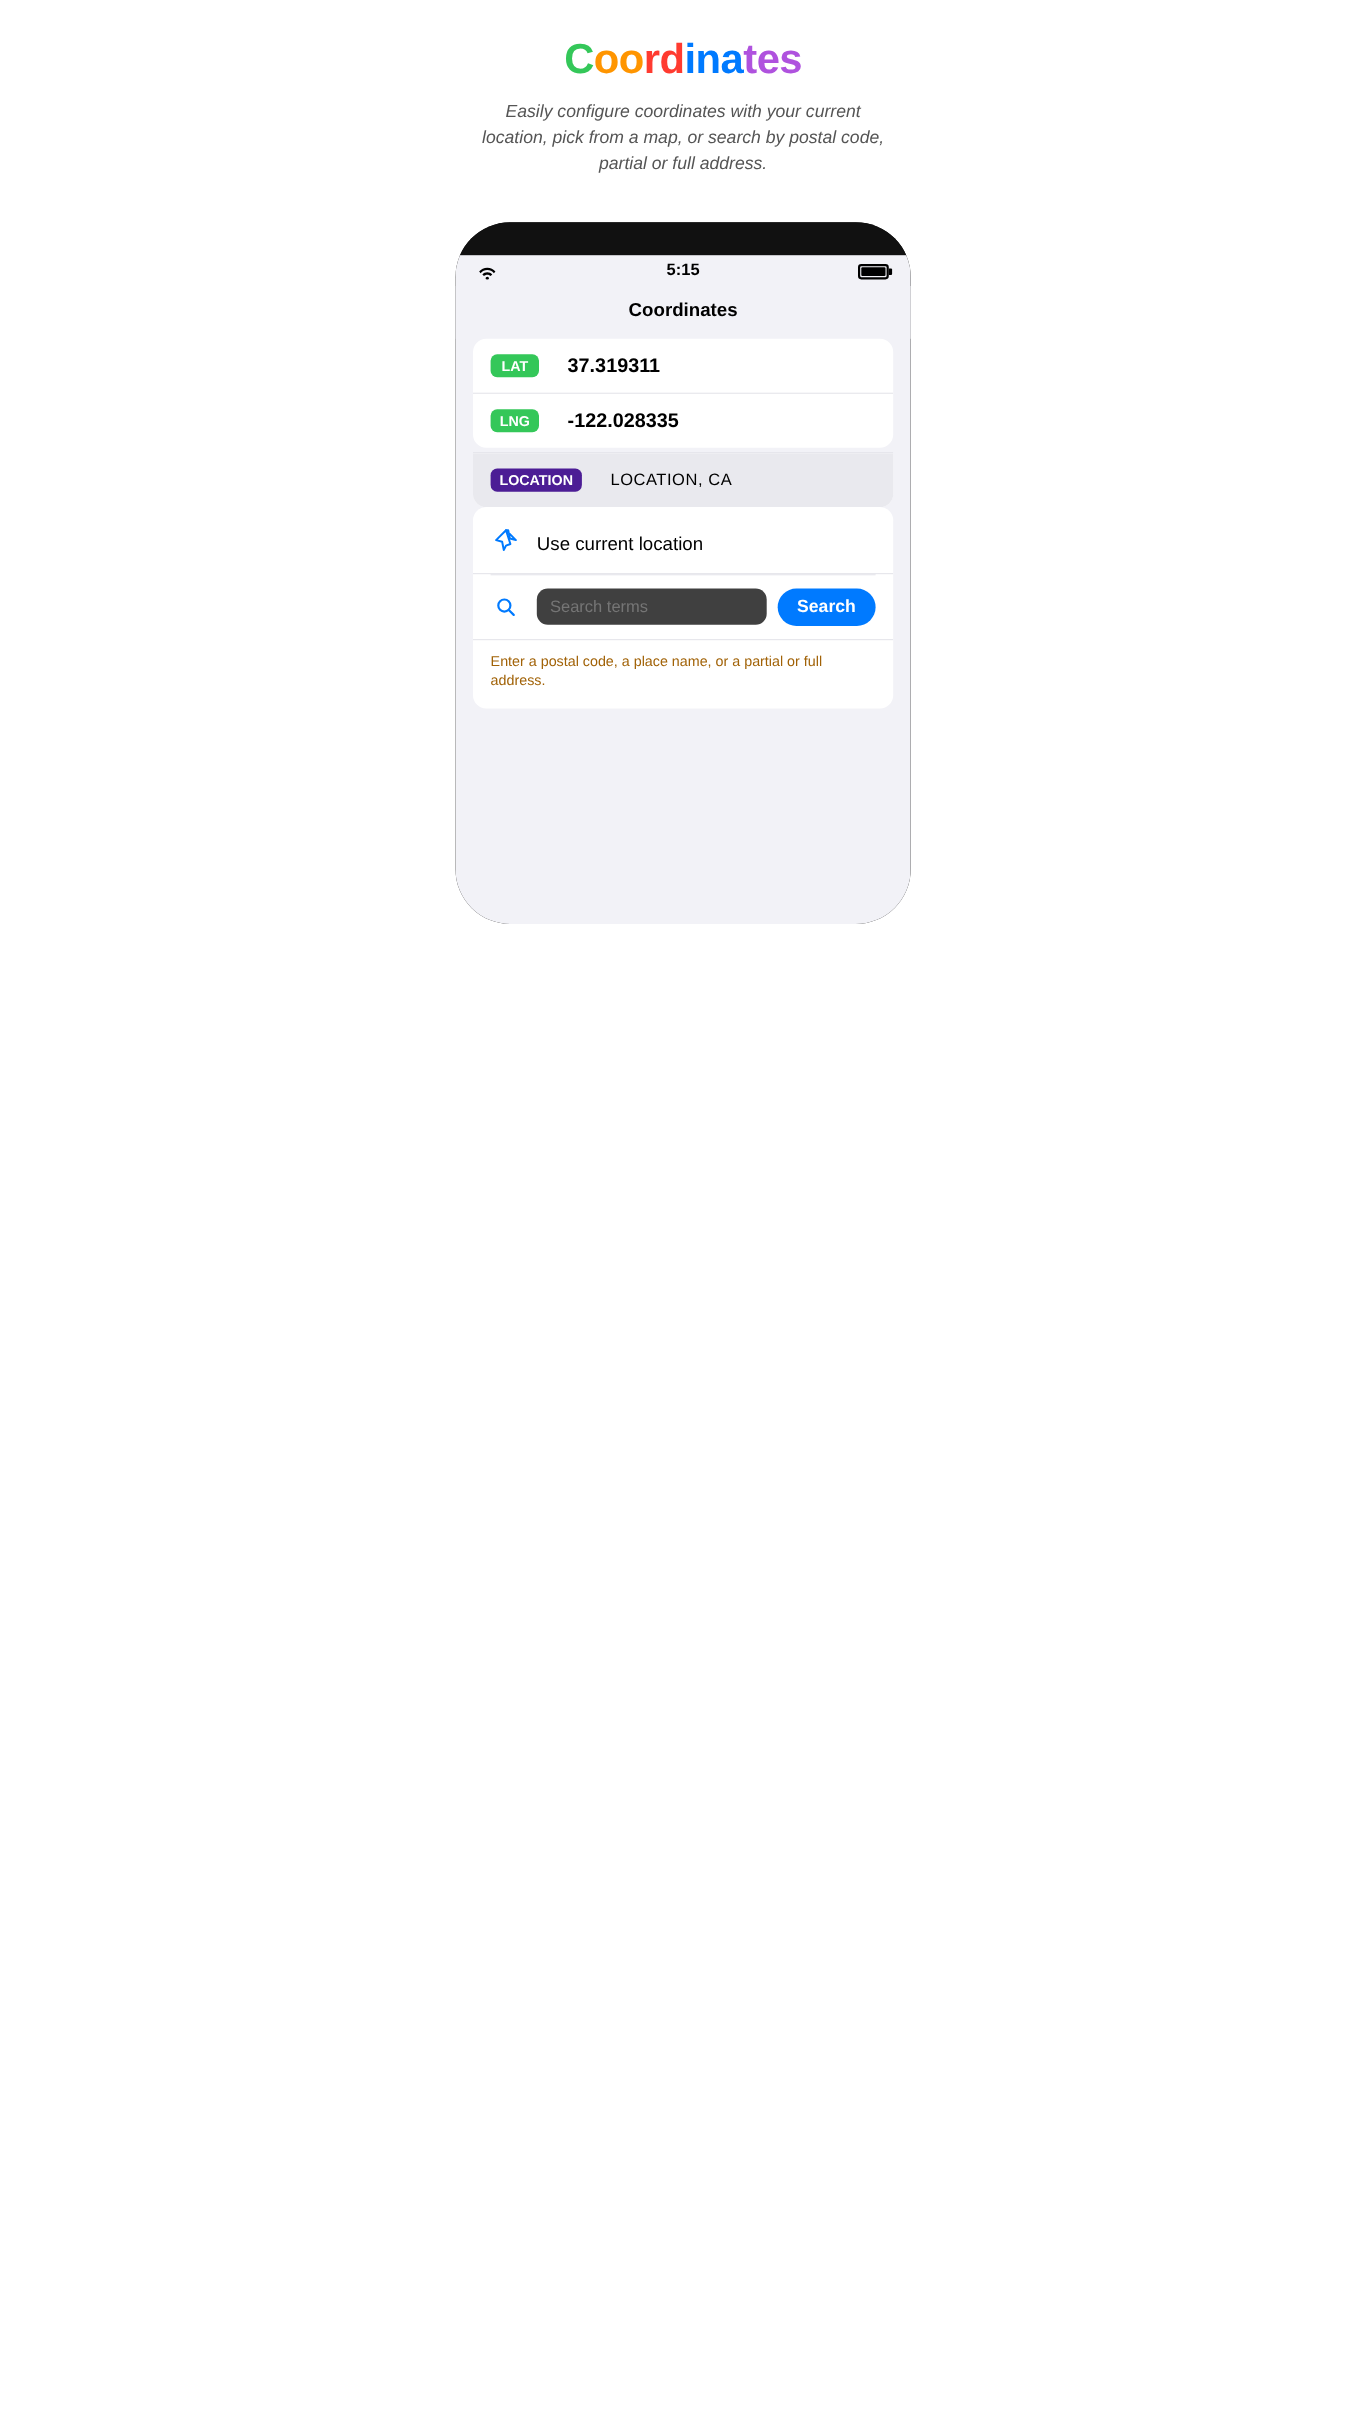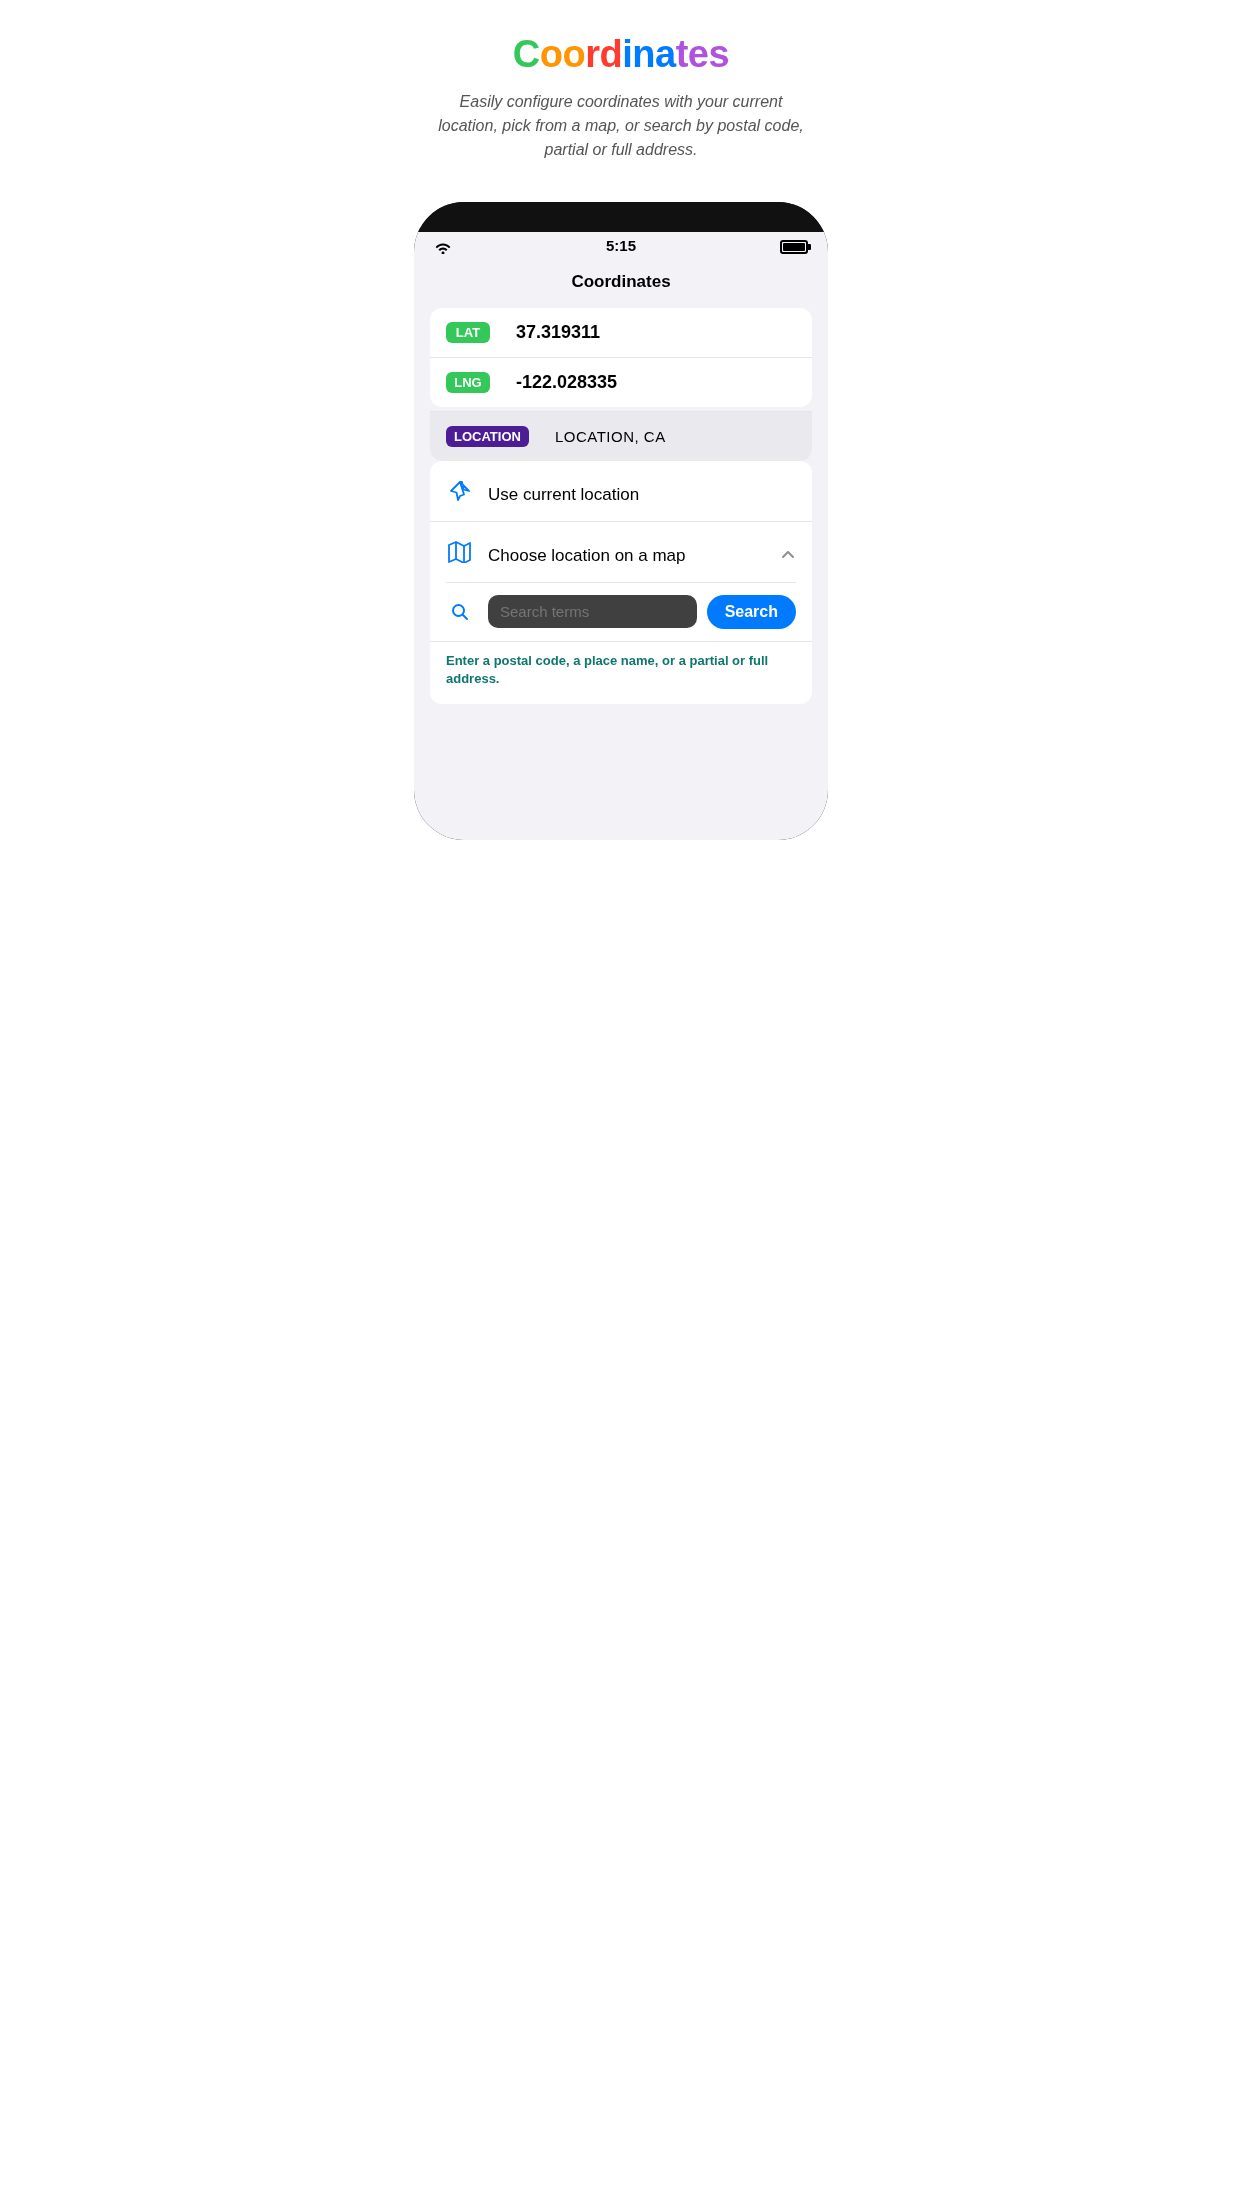--- a/index.html
+++ b/index.html
@@ -253,23 +253,22 @@
       border-radius: 20px;
       padding: 8px 18px;
       font-size: 16px;
       font-weight: 600;
       cursor: pointer;
     }
 
     .search-hint {
       padding: 10px 16px 16px;
       font-size: 13px;
-      color: #0f766e;
+      color: #a16207;
       line-height: 1.4;
-      font-weight: bold;
     }
 
     
     .status-bar-wrapper {
       position: relative;
       display: flex;
       align-items: flex-end;
       justify-content: space-between;
       padding: 8px 20px 6px;
       background: #f2f2f7;
@@ -344,34 +343,20 @@
         <div class="find-row">
           <div class="row-icon icon-location">
             <svg width="22" height="22" viewBox="0 0 22 22" fill="none" xmlns="http://www.w3.org/2000/svg">
               <path d="M11 2L2 11l5.5 1.5L9 20l2-4 4-1.5L11 2Z" stroke="#007aff" stroke-width="1.8" stroke-linejoin="round" fill="none"></path>
               <path d="M11 2L20 11l-5.5-1.5L13 2Z" stroke="#007aff" stroke-width="1.8" stroke-linejoin="round" fill="none"></path>
             </svg>
           </div>
           <span class="row-label">Use current location</span>
         </div>
 
-        <div class="find-row" style="border-bottom: none;">
-          <div class="row-icon icon-map">
-            <svg width="24" height="22" viewBox="0 0 24 22" fill="none" xmlns="http://www.w3.org/2000/svg">
-              <path d="M1 4L8 1l8 4 6-3v17l-6 3-8-4-7 3V4Z" stroke="#007aff" stroke-width="1.8" stroke-linejoin="round" fill="none"></path>
-              <path d="M8 1v17M16 5v17" stroke="#007aff" stroke-width="1.8"></path>
-            </svg>
-          </div>
-          <span class="row-label">Choose location on a map</span>
-          <span class="chevron-up">
-            <svg width="16" height="16" viewBox="0 0 16 16" fill="none">
-              <path d="M3 10L8 5l5 5" stroke="#8e8e93" stroke-width="2" stroke-linecap="round" stroke-linejoin="round"></path>
-            </svg>
-          </span>
-        </div>
 
         <div style="height:1px; background:#e5e5ea; margin: 0 16px;"></div>
 
         <div class="search-row">
           <div class="row-icon icon-search" style="margin-right: 4px;">
             <svg width="20" height="20" viewBox="0 0 20 20" fill="none">
               <circle cx="8.5" cy="8.5" r="5.5" stroke="#007aff" stroke-width="2"></circle>
               <path d="M13 13l4 4" stroke="#007aff" stroke-width="2" stroke-linecap="round"></path>
             </svg>
           </div>

